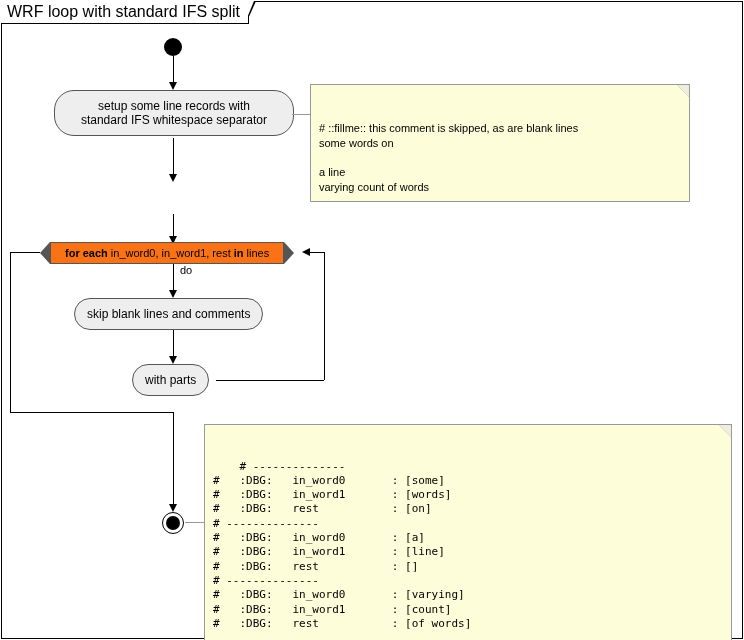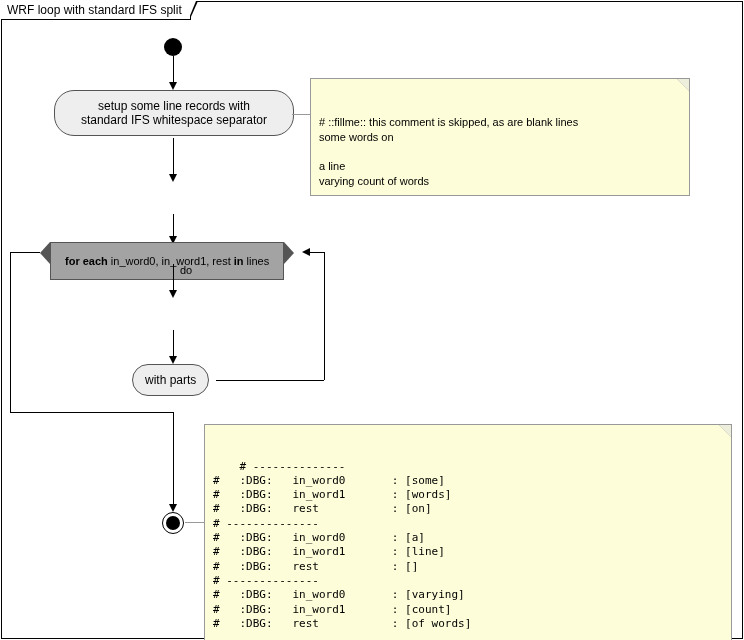--- a/index.html
+++ b/index.html
@@ -1,28 +1,28 @@
 <!DOCTYPE html>
 <html><head>
 <meta charset="utf-8">
 <style>
 body{margin:0;font-family:sans-serif;font-size:12px;background:#fff}
 .frame{border:1.5px solid #000;width:740px;height:636px;margin:1px;position:relative}
-.title-tab{position:absolute;top:-1px;left:-1px;border:1.5px solid #000;border-top:none;border-left:none;padding:2px 8px 2px 6px;background:#fff;font-size:12px}
+.title-tab{position:absolute;top:-1px;left:-1px;border:1.5px solid #000;border-top:none;border-left:none;padding:2px 8px 2px 6px;background:#fff;font-size:16px}
 .title-tab:after{content:"";position:absolute;right:-8px;top:0;width:0;height:0;border-top:0 solid transparent;border-bottom:18px solid transparent;border-left:8px solid #000}
 .title-tab:before{content:"";position:absolute;right:-6px;top:0;width:0;height:0;border-top:0 solid transparent;border-bottom:17px solid transparent;border-left:7px solid #fff;z-index:1}
 .node{position:absolute;background:#eee;border:1px solid #555;text-align:center;padding:8px 12px;border-radius:20px}
 .note{position:absolute;background:#fdfdd9;border:1px solid #999;padding:6px 8px;font-size:11px;line-height:1.35}
 .note .fold{position:absolute;top:-1px;right:-1px;width:0;height:0;border-left:14px solid transparent;border-top:14px solid #999}
 .note .fold:after{content:"";position:absolute;top:-13px;left:-13px;width:0;height:0;border-left:12px solid transparent;border-top:12px solid #eed}
 .mono{font-family:monospace;white-space:pre;font-size:11px;line-height:1.3}
 .start-dot{position:absolute;width:18px;height:18px;background:#000;border-radius:50%}
 .end-ring{position:absolute;width:20px;height:20px;border:1.5px solid #000;border-radius:50%}
 .end-ring:after{content:"";position:absolute;top:3px;left:3px;width:14px;height:14px;background:#000;border-radius:50%}
-.hex{position:absolute;background:#a3a3a3;border:1px solid #555;text-align:left;padding:12px 14px}
+.hex{position:absolute;background:#f97316;border:1px solid #555;text-align:left;padding:4px 14px}
 .hex:before,.hex:after{content:"";position:absolute;top:-1px;width:0;height:0;border-top:11px solid transparent;border-bottom:11px solid transparent}
 .hex:before{left:-11px;border-right:10px solid #555}
 .hex:after{right:-11px;border-left:10px solid #555}
 .arrow{position:absolute;background:#000}
 .arrow.v{width:1px}
 .arrow.h{height:1px}
 .ahead{position:absolute;width:0;height:0}
 .ahead.down{border-left:4px solid transparent;border-right:4px solid transparent;border-top:8px solid #000}
 .lbl{position:absolute;font-size:11px;background:transparent}
 b{font-weight:bold}
@@ -34,21 +34,21 @@
   <div class="title-tab">WRF loop with standard IFS split</div>
 
   <div class="start-dot" style="left:162px;top:36px"></div>
 
   <div class="arrow v" style="left:171px;top:54px;height:28px"></div>
   <div class="ahead down" style="left:167px;top:80px"></div>
 
   <div class="node" style="left:52px;top:88px;width:214px;white-space:pre-line">setup some line records with
 standard IFS whitespace separator</div>
 
-  <div class="note" style="left:308px;top:76px;width:362px;white-space:pre-line">
+  <div class="note" style="left:308px;top:82px;width:362px;white-space:pre-line">
     <div class="fold"></div>
     <span># ::fillme:: this comment is skipped, as are blank lines
 some words on
 
 a line
 varying count of words</span>
   </div>
   <div class="arrow h" style="left:290px;top:112px;width:18px;background:#999"></div>
 
   <div class="arrow v" style="left:171px;top:136px;height:38px"></div>
@@ -59,20 +59,21 @@
   <div class="ahead down" style="left:167px;top:234px"></div>
 
   <div class="hex" style="left:48px;top:240px;font-size:11px">
     <b>for each</b><span> in_word0, in_word1, rest </span><b>in</b><span> lines</span>
   </div>
 
   <div class="lbl" style="left:178px;top:262px">do</div>
   <div class="arrow v" style="left:171px;top:262px;height:28px"></div>
   <div class="ahead down" style="left:167px;top:288px"></div>
 
+  <div class="node" style="left:72px;top:296px">skip blank lines and comments</div>
 
   <div class="arrow v" style="left:171px;top:328px;height:28px"></div>
   <div class="ahead down" style="left:167px;top:354px"></div>
 
   <div class="node" style="left:130px;top:362px">with parts</div>
 
   <div class="arrow h" style="left:214px;top:378px;width:108px"></div>
   <div class="arrow v" style="left:322px;top:250px;height:128px"></div>
   <div class="arrow h" style="left:308px;top:250px;width:14px"></div>
   <div class="ahead" style="left:300px;top:246px;border-top:4px solid transparent;border-bottom:4px solid transparent;border-right:8px solid #000"></div>

